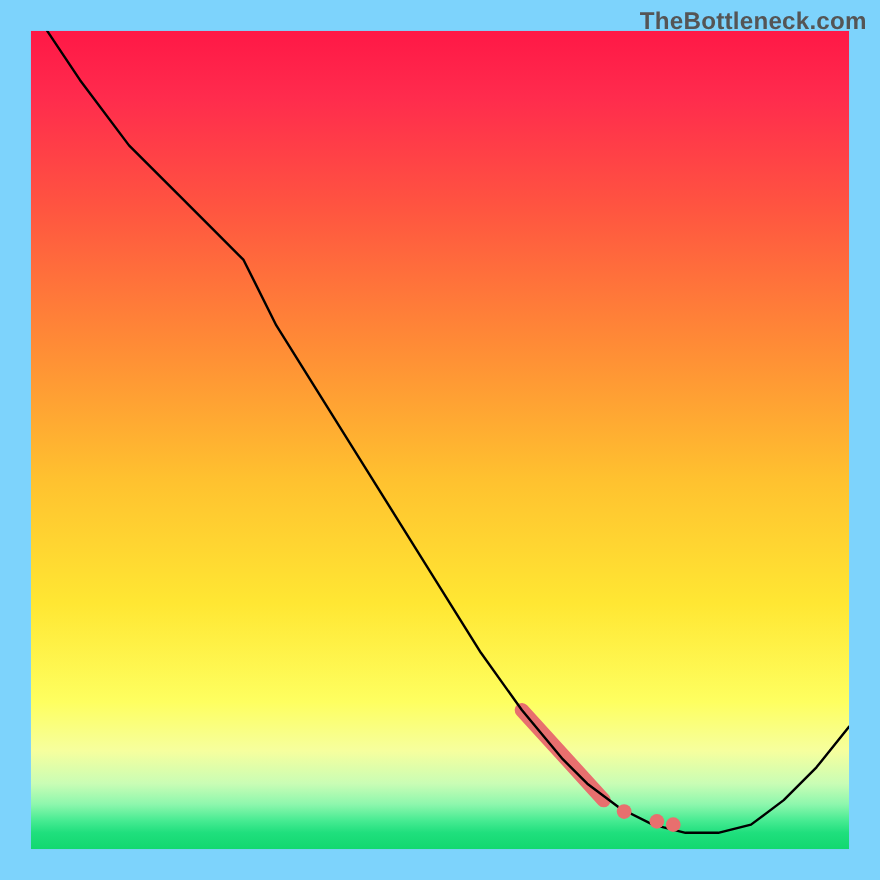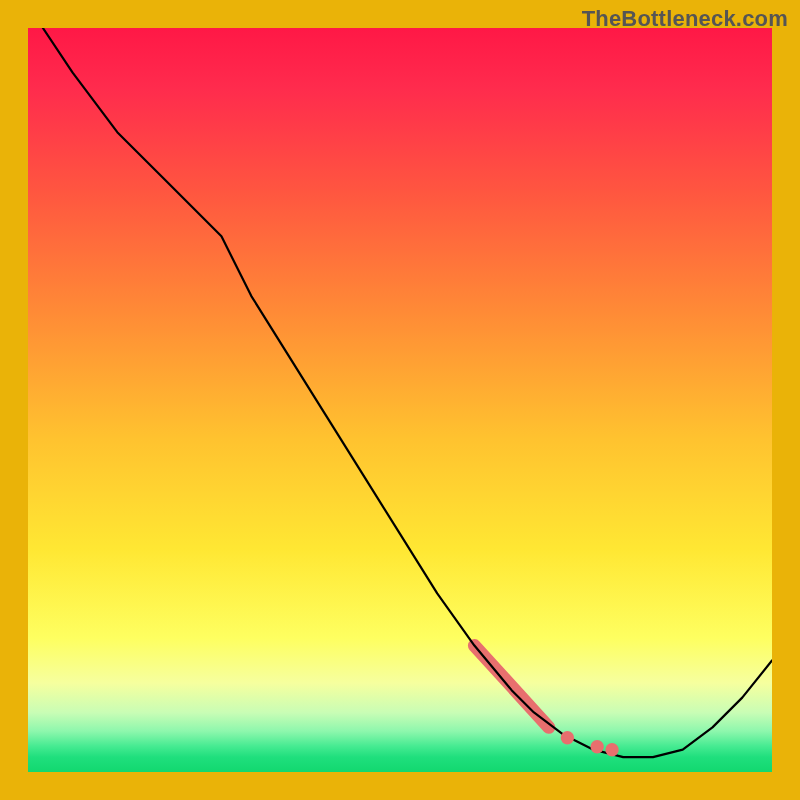--- a/index.html
+++ b/index.html
@@ -8,21 +8,21 @@
     background: #000;
     width: 800px;
     height: 800px;
     overflow: hidden;
     font-family: Arial, Helvetica, sans-serif;
   }
   .frame {
     position: relative;
     width: 800px;
     height: 800px;
-    background: #eab308;
+    background: #7dd3fc;
   }
   .watermark {
     position: absolute;
     top: 6px;
     right: 12px;
     color: #555;
     font-size: 22px;
     font-weight: 600;
     letter-spacing: 0.2px;
     z-index: 20;

